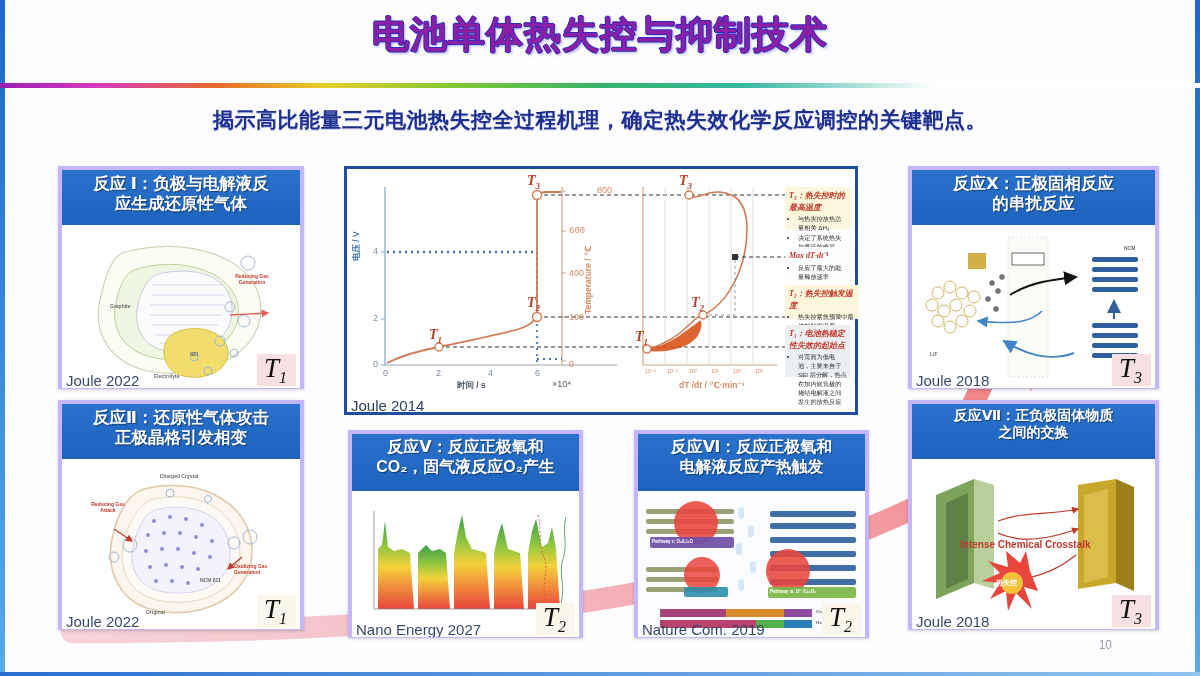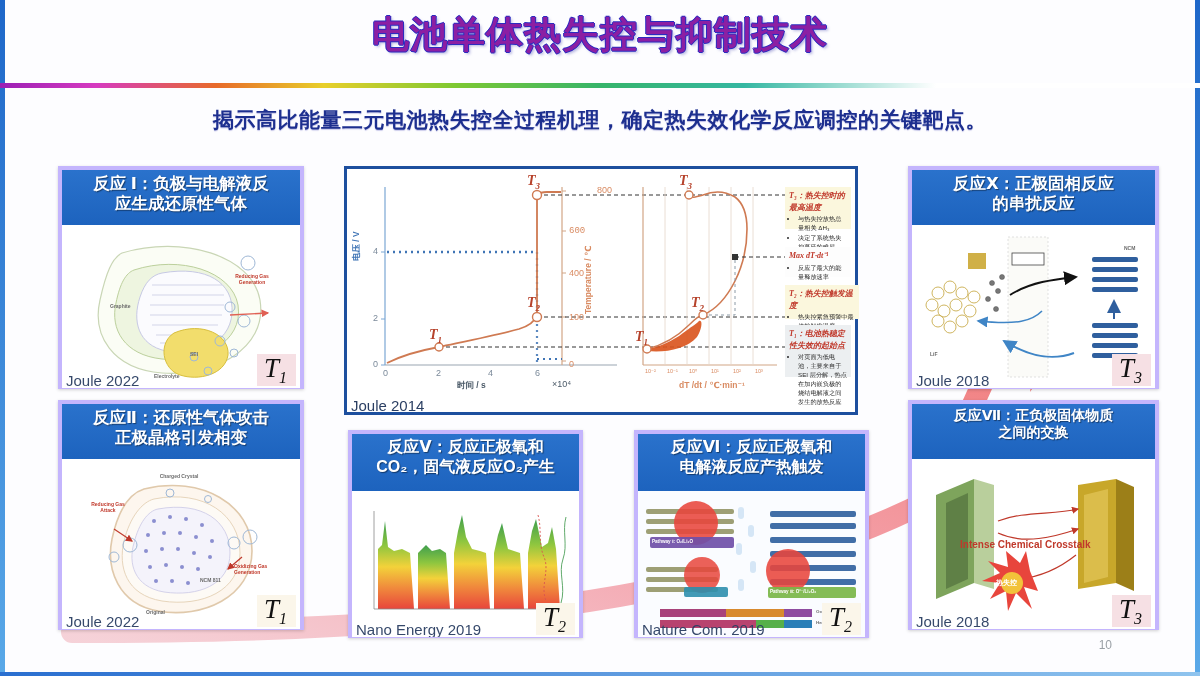--- a/index.html
+++ b/index.html
@@ -377,21 +377,21 @@
           <path d="M66,118 L66,62 L70,58 L74,54 L80,60 L88,58 L94,62 L98,118 Z" fill="url(#gv)"></path>
           <path d="M102,118 L102,62 L106,40 L110,24 L114,46 L120,58 L128,60 L134,62 L138,118 Z" fill="url(#gv)"></path>
           <path d="M142,118 L142,62 L146,44 L150,32 L156,58 L162,60 L168,62 L172,118 Z" fill="url(#gv)"></path>
           <path d="M176,118 L176,62 L180,40 L184,28 L190,56 L196,52 L200,36 L204,58 L208,118 Z" fill="url(#gv)"></path>
         </g>
         <line x1="22" y1="118" x2="214" y2="118" stroke="#888" stroke-width=".8"></line>
         <line x1="22" y1="20" x2="22" y2="118" stroke="#888" stroke-width=".8"></line>
         <path d="M186,24 C190,38 186,52 192,66 C198,80 188,94 194,110" stroke="#d9534f" stroke-width=".9" fill="none" stroke-dasharray="2 2"></path>
         <path d="M214,26 C210,40 216,54 211,68 C206,82 214,96 209,112" stroke="#4fa05a" stroke-width=".9" fill="none"></path>
       </svg>
-      <div class="cite">Nano Energy 2019</div>
+      <div class="cite">Nano Energy 2027</div>
       <div class="tbadge plain-badge">
         <span>T</span><sub>2</sub>
       </div>
     </div>
   </div>
 
   <div class="panel" id="p-r6">
     <div class="hdr">反应Ⅵ：反应正极氧和
 电解液反应产热触发</div>
     <div class="body" style="height:146px">

